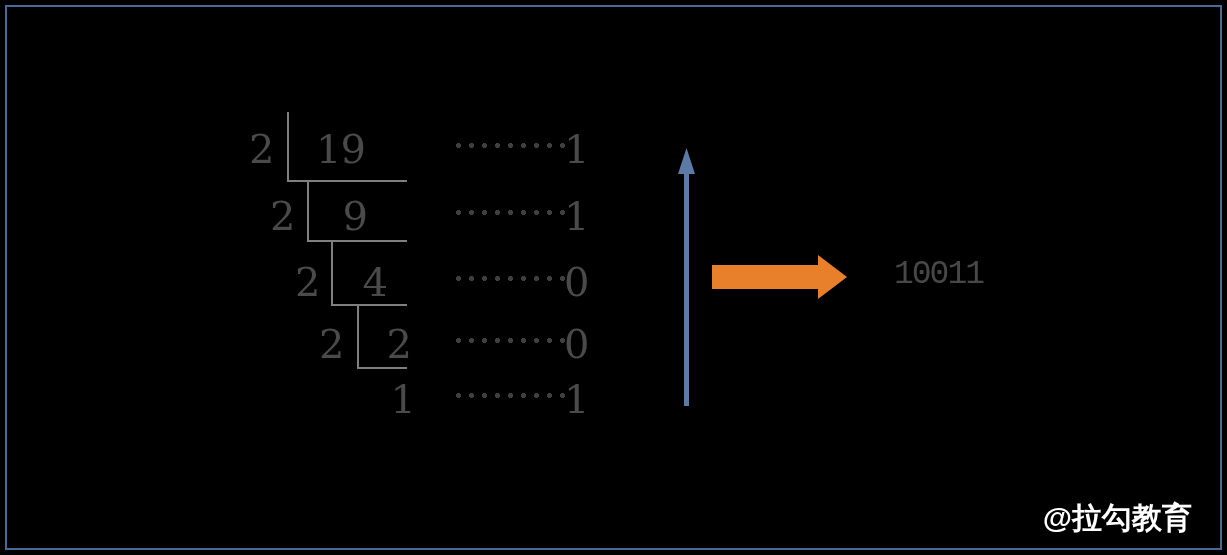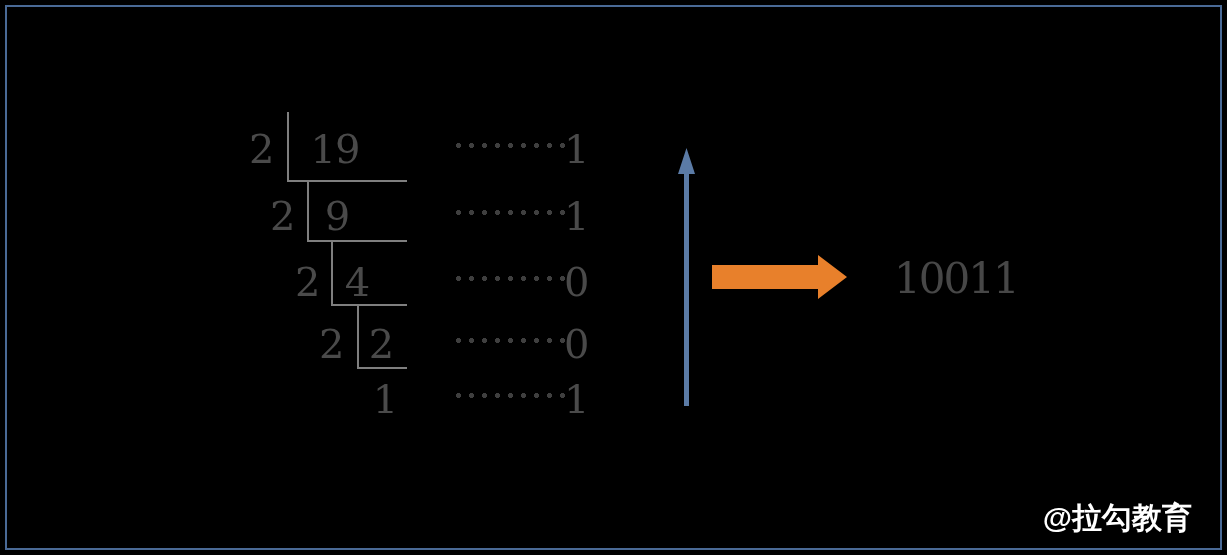--- a/index.html
+++ b/index.html
@@ -18,21 +18,21 @@
     pointer-events: none;
   }
   .digit {
     position: absolute;
     font-size: 40px;
     line-height: 1;
     color: #4a4a4a;
     letter-spacing: -1px;
     white-space: nowrap;
   }
-  .center { text-align: center; }
+  .center { text-align: right; }
   .vline {
     position: absolute;
     width: 2px;
     background: #7f7f7f;
   }
   .hline {
     position: absolute;
     height: 2px;
     background: #7f7f7f;
   }
@@ -50,24 +50,25 @@
     left: 564px;
     width: 34px;
     font-size: 40px;
     line-height: 1;
     color: #4a4a4a;
   }
   .result {
     position: absolute;
     left: 894px;
     top: 258px;
-    font-size: 42px;
+    font-size: 33px;
     line-height: 1;
     letter-spacing: -2px;
     color: #474747;
+    font-family: Liberation Mono, monospace;
   }
   .watermark {
     position: absolute;
     right: 35px;
     bottom: 22px;
     font-family: Liberation Sans, sans-serif;
     font-weight: bold;
     font-size: 30px;
     line-height: 1;
     color: #ffffff;

